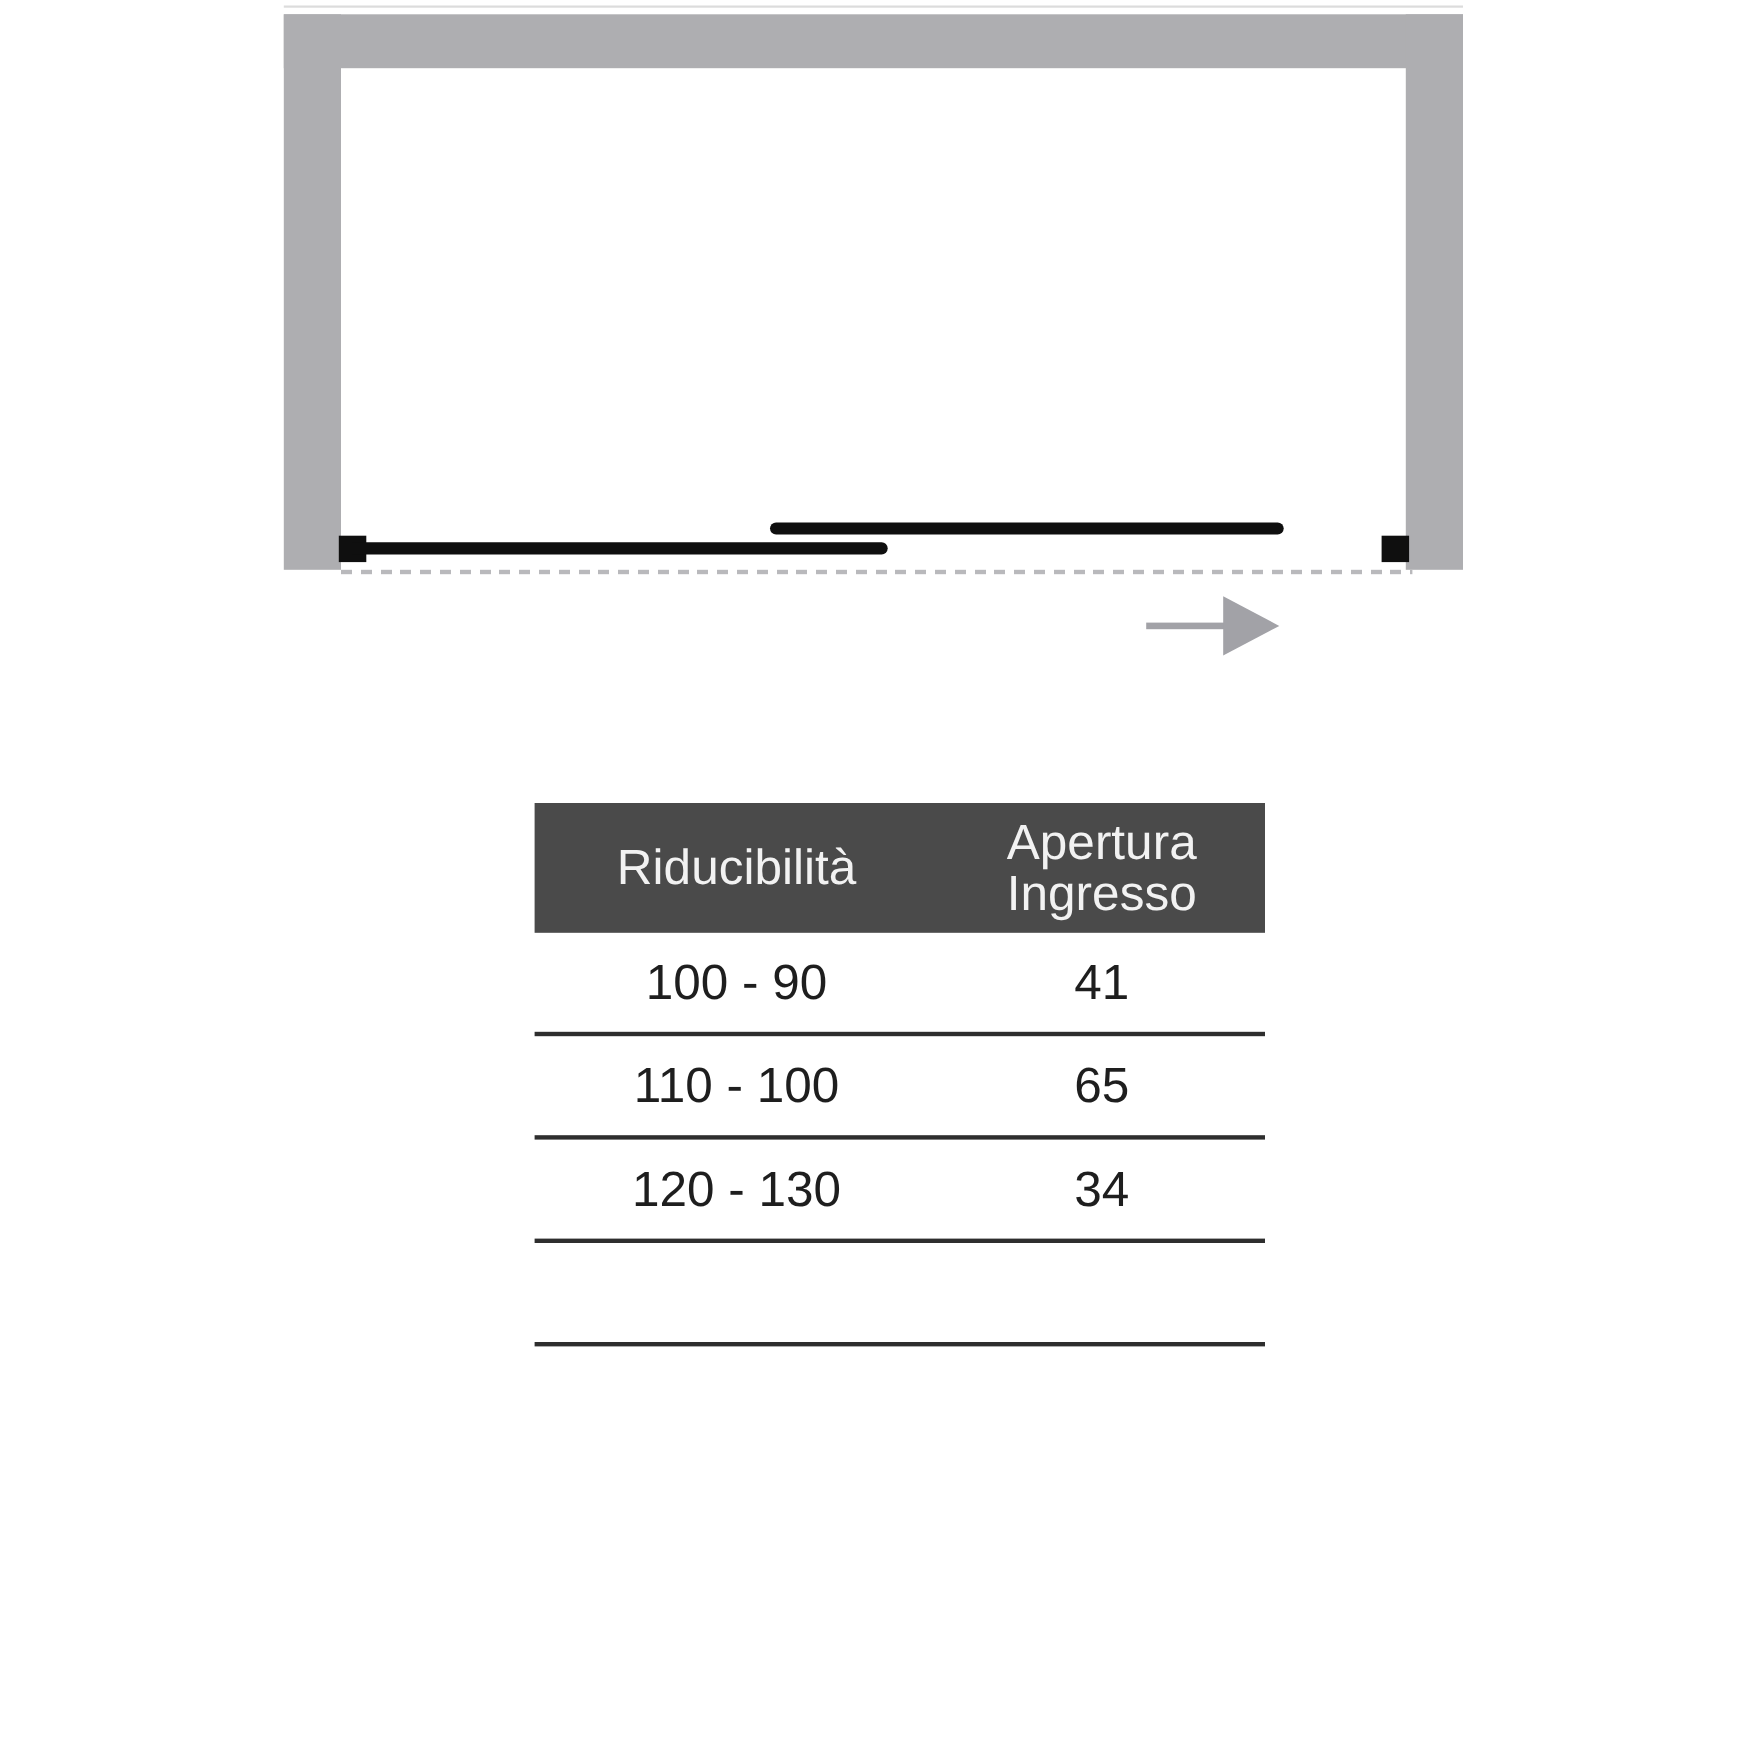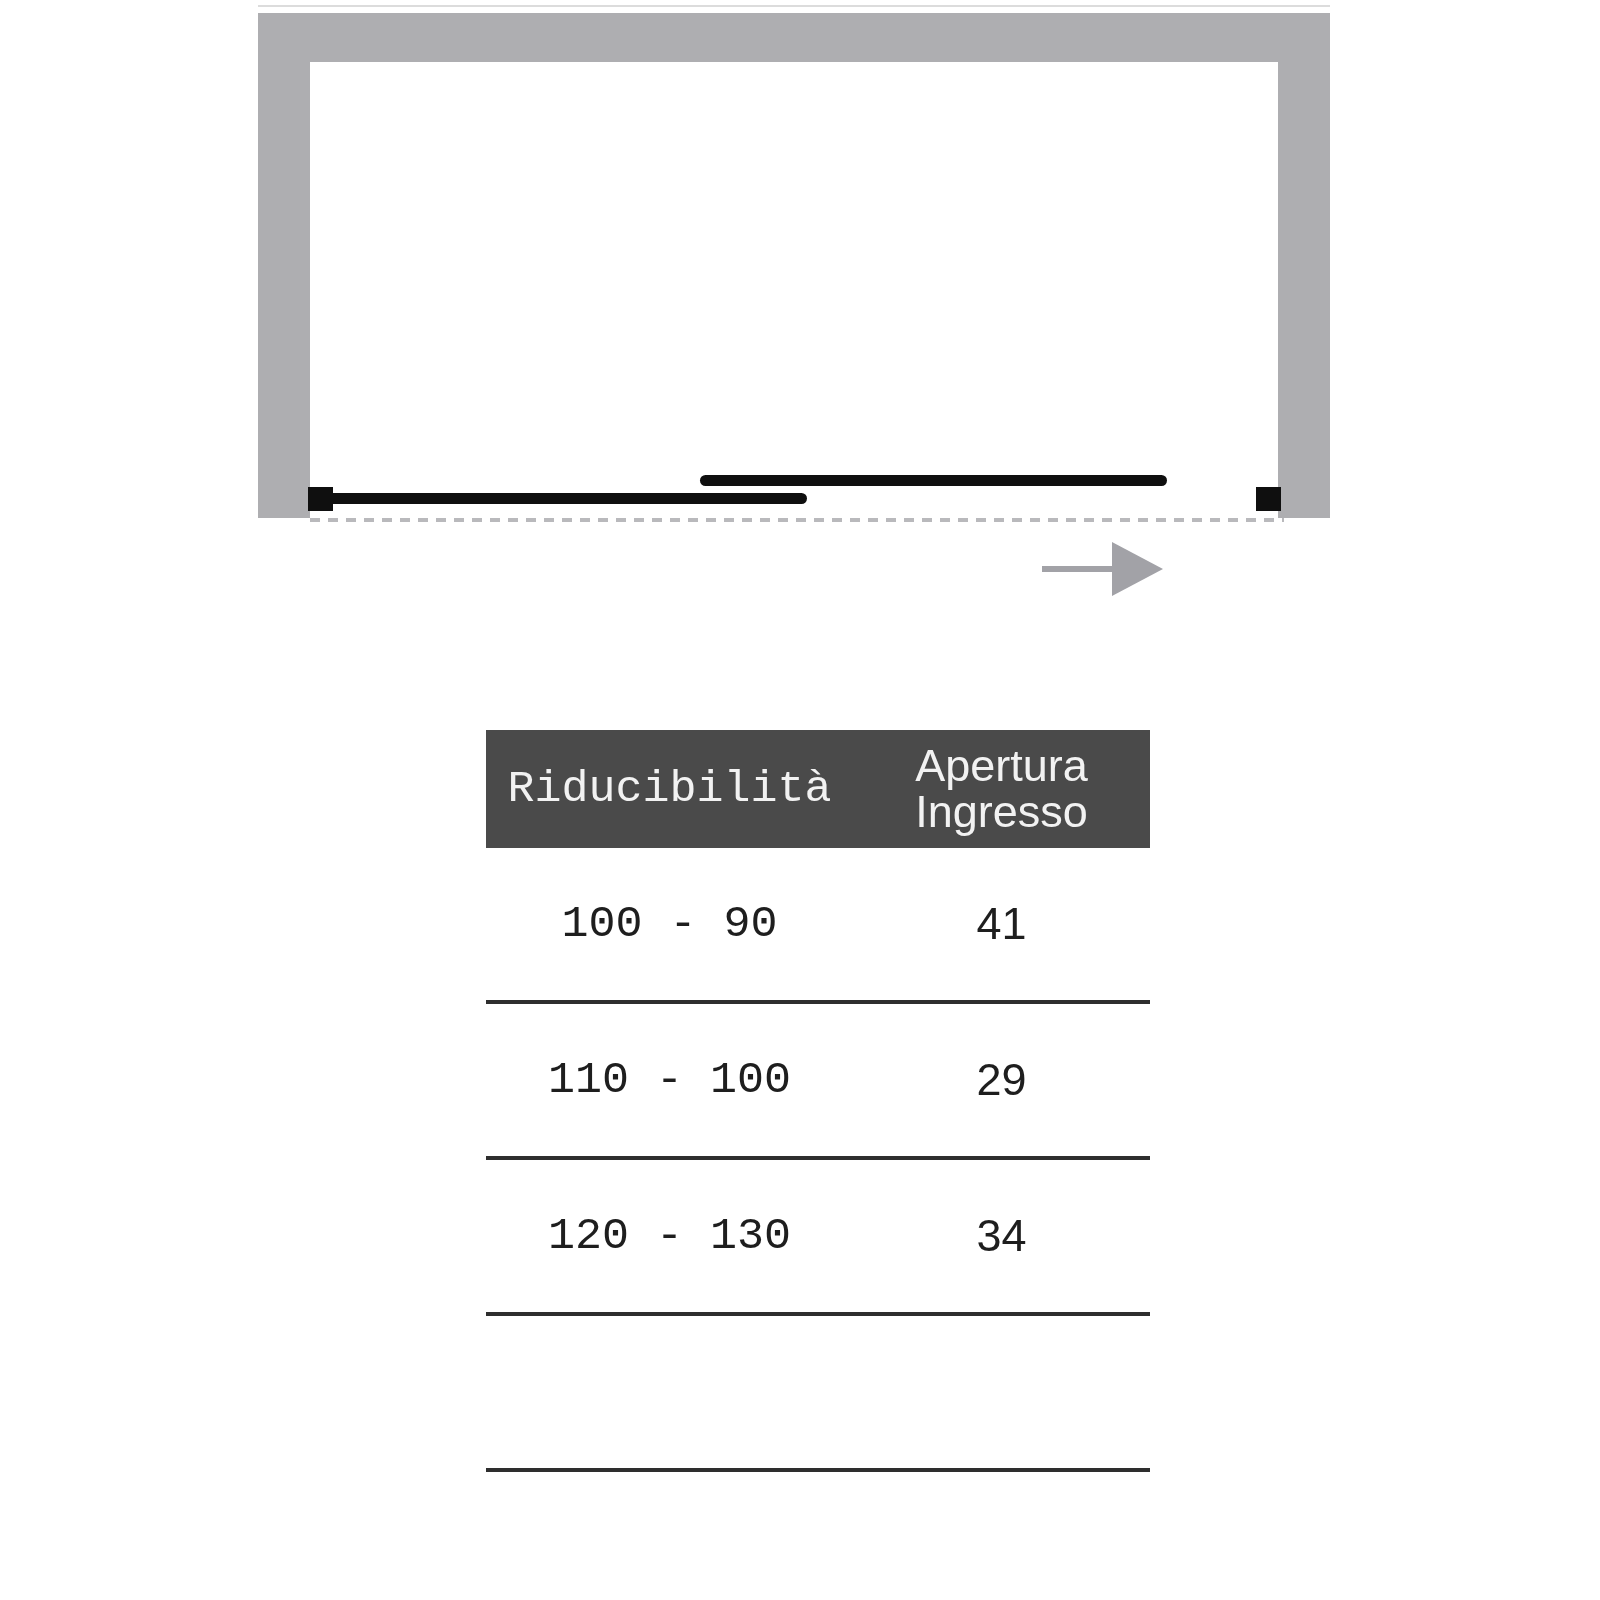--- a/index.html
+++ b/index.html
@@ -53,38 +53,38 @@
     left: 486px; top: 730px; width: 664px;
     color: #1e1e1e;
   }
   .thead {
     display: flex;
     align-items: center;
     height: 118px;
     background: #4a4a4a;
     color: #f2f2f2;
   }
-  .col1 { width: 55.3%; font-family: Liberation Mono, monospace; }
+  .col1 { width: 55.3%; }
   .col2 { width: 44.7%; }
   .th1 {
     text-align: center;
     font-size: 45px;
   }
   .th2 {
     display: flex;
     flex-direction: column;
     align-items: center;
     font-size: 45px;
     line-height: 46px;
   }
   .trow {
     box-sizing: border-box;
     display: flex;
     align-items: center;
-    height: 156px;
+    height: 94px;
     border-bottom: 4px solid #2e2e2e;
     font-size: 45px;
   }
   .td { text-align: center; }
 </style>
 </head>
 <body>
 
 <div class="canvas">
 
@@ -115,21 +115,21 @@
         <span>Ingresso</span>
       </div>
     </div>
 
     <div class="trow">
       <div class="col1 td">100 - 90</div>
       <div class="col2 td">41</div>
     </div>
     <div class="trow">
       <div class="col1 td">110 - 100</div>
-      <div class="col2 td">29</div>
+      <div class="col2 td">65</div>
     </div>
     <div class="trow">
       <div class="col1 td">120 - 130</div>
       <div class="col2 td">34</div>
     </div>
     <div class="trow">
     </div>
   </div>
 
 </div>

